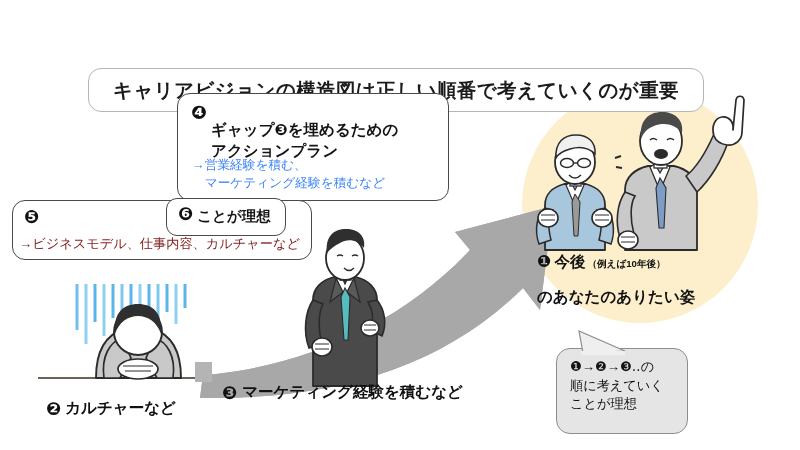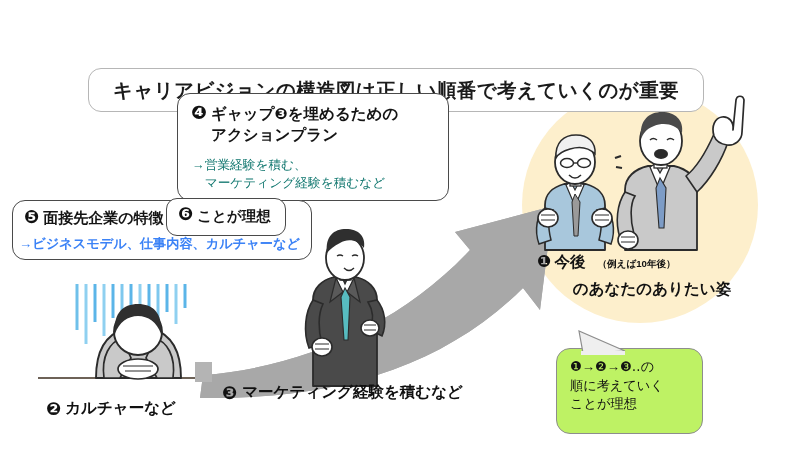--- a/index.html
+++ b/index.html
@@ -40,63 +40,63 @@
     display:flex;align-items:flex-start;
     font-weight:bold;color:#141414;
   }
   .num{
     display:inline-block;font-weight:bold;color:#111;
     line-height:1;flex:none;
   }
 
   .box4 .bx-head{position:absolute;left:13px;top:10px;font-size:15.5px;line-height:1.33;}
   .box4 .num{font-size:19px;margin-right:4px;margin-top:-1px;}
-  .box4 .b4t{white-space:pre-line;}
+  .box4 .b4t{white-space:pre-line;margin-top:16px;}
   .box4 .bx-sub{
-    position:absolute;left:14px;top:63px;font-size:12.7px;color:#0f766e;
+    position:absolute;left:14px;top:63px;font-size:12.7px;color:#3b82f6;
     line-height:1.4;white-space:pre-line;font-weight:normal;
   }
 
   .box5 .bx-head{position:absolute;left:11px;top:8px;font-size:15px;}
   .box5 .num{font-size:18px;margin-right:4px;margin-top:-1px;}
   .box5 .bx-sub{
-    position:absolute;left:6px;top:34px;font-size:13.2px;color:#3b82f6;font-weight:bold;
+    position:absolute;left:6px;top:34px;font-size:13.2px;color:#7f1d1d;font-weight:normal;
     white-space:nowrap;
   }
 
   .box6 .bx-head{position:absolute;left:11px;top:8px;font-size:14.5px;}
   .box6 .num{font-size:18px;margin-right:4px;margin-top:-2px;}
 
   
   .goal-label{
     position:absolute;left:537px;top:252px;width:230px;
     color:#111;font-weight:bold;z-index:6;
   }
   .goal-line1{font-size:15.5px;display:flex;align-items:baseline;}
   .goal-line1 .num{font-size:17px;margin-right:3px;}
-  .goal-note{font-size:9.6px;font-weight:bold;margin-left:12px;}
-  .goal-line2{font-size:15.5px;margin-top:6px;text-align:center;}
+  .goal-note{font-size:9.6px;font-weight:bold;margin-left:2px;}
+  .goal-line2{font-size:15.5px;margin-top:14px;}
 
   
   .lbl2{
     position:absolute;left:46px;top:398px;color:#101010;font-weight:bold;
     font-size:15.5px;display:flex;align-items:center;z-index:6;
   }
   .lbl2 .num{font-size:18px;margin-right:4px;}
 
   .lbl3{
     position:absolute;left:222px;top:382px;color:#101010;font-weight:bold;
     font-size:15.5px;display:flex;align-items:center;z-index:6;
   }
   .lbl3 .num{font-size:18px;margin-right:5px;}
 
   
   .bubble{
-    position:absolute;left:556px;top:348px;width:147px;height:86px;
-    background:#bef264;border:1.2px solid #8d8d8d;border-radius:14px;
+    position:absolute;left:556px;top:348px;width:132px;height:86px;
+    background:#e5e5e5;border:1.2px solid #8d8d8d;border-radius:14px;
     box-sizing:border-box;z-index:6;
   }
   .bubble-text{
     position:absolute;left:13px;top:9px;width:140px;
     font-size:13.2px;line-height:1.42;color:#121212;
     white-space:pre-line;font-weight:normal;
   }
 </style>
 </head>
 <body>
@@ -254,21 +254,20 @@
         <span class="b4t">ギャップ❸を埋めるための
 アクションプラン</span>
       </div>
       <div class="bx-sub">→営業経験を積む、
 　マーケティング経験を積むなど</div>
     </div>
 
     <div class="callout box5">
       <div class="bx-head">
         <span class="num">❺</span>
-        <span>面接先企業の特徴</span>
       </div>
       <div class="bx-sub">→ビジネスモデル、仕事内容、カルチャーなど</div>
     </div>
 
     <div class="callout box6">
       <div class="bx-head">
         <span class="num">❻</span>
         <span>ことが理想</span>
       </div>
     </div>

